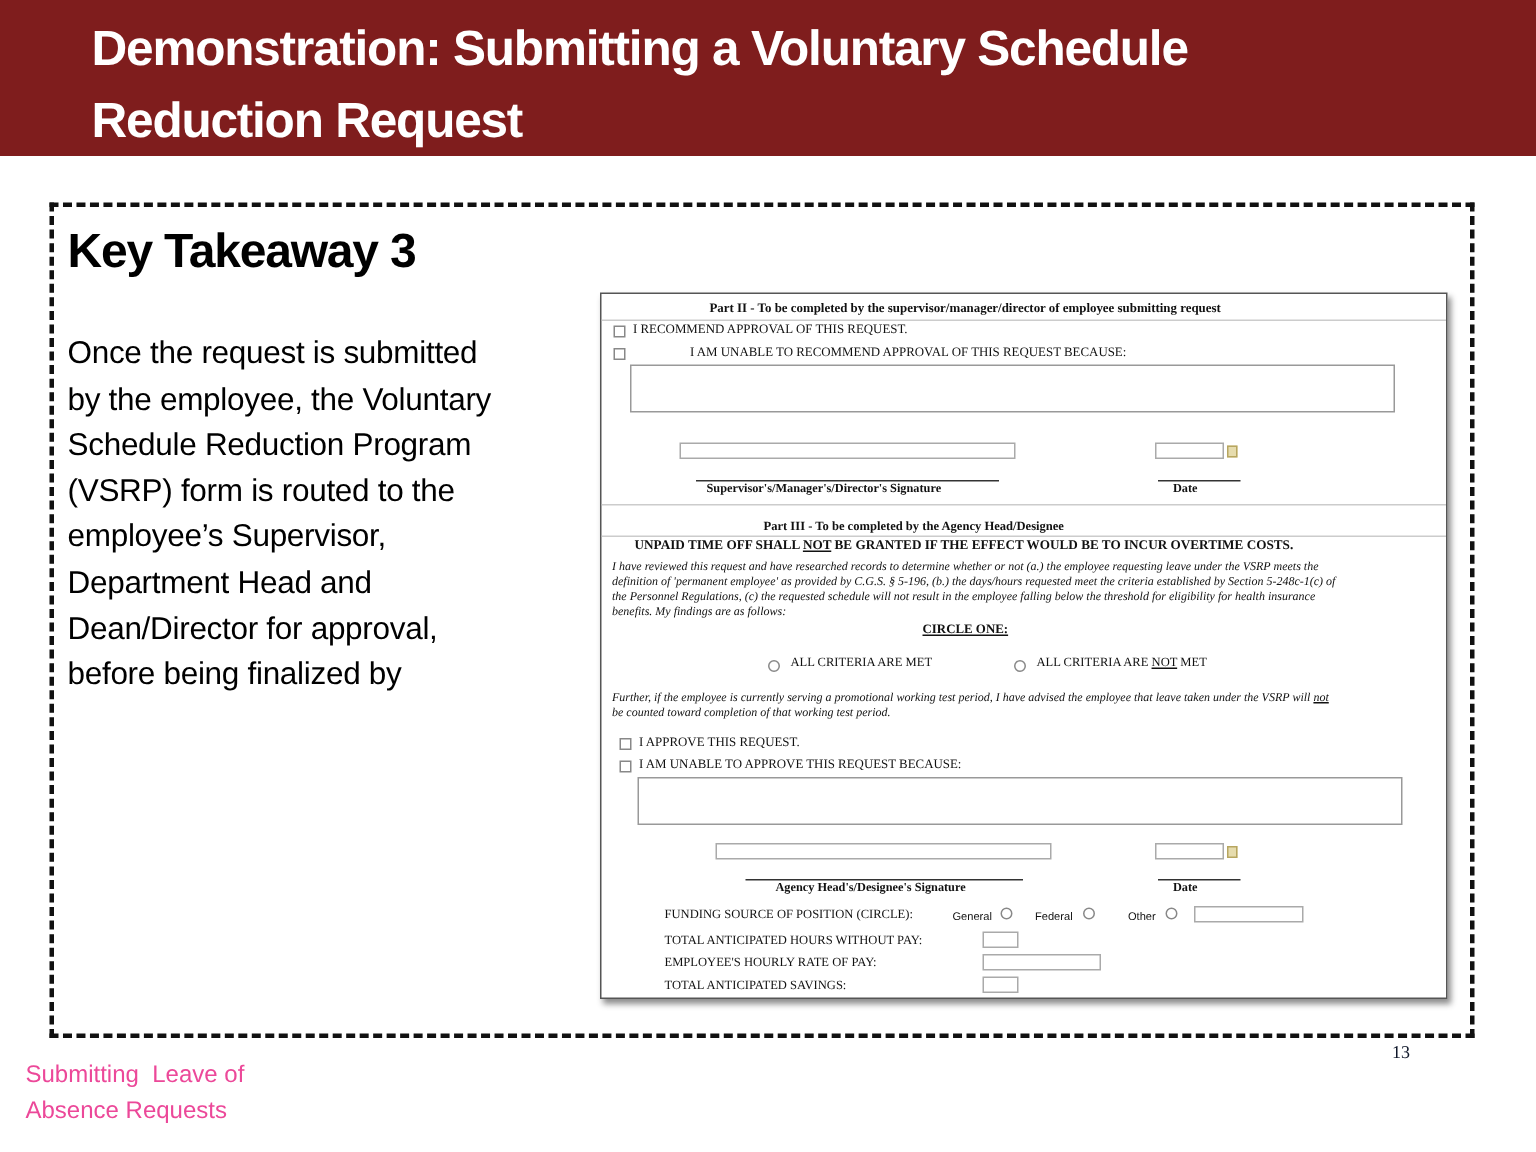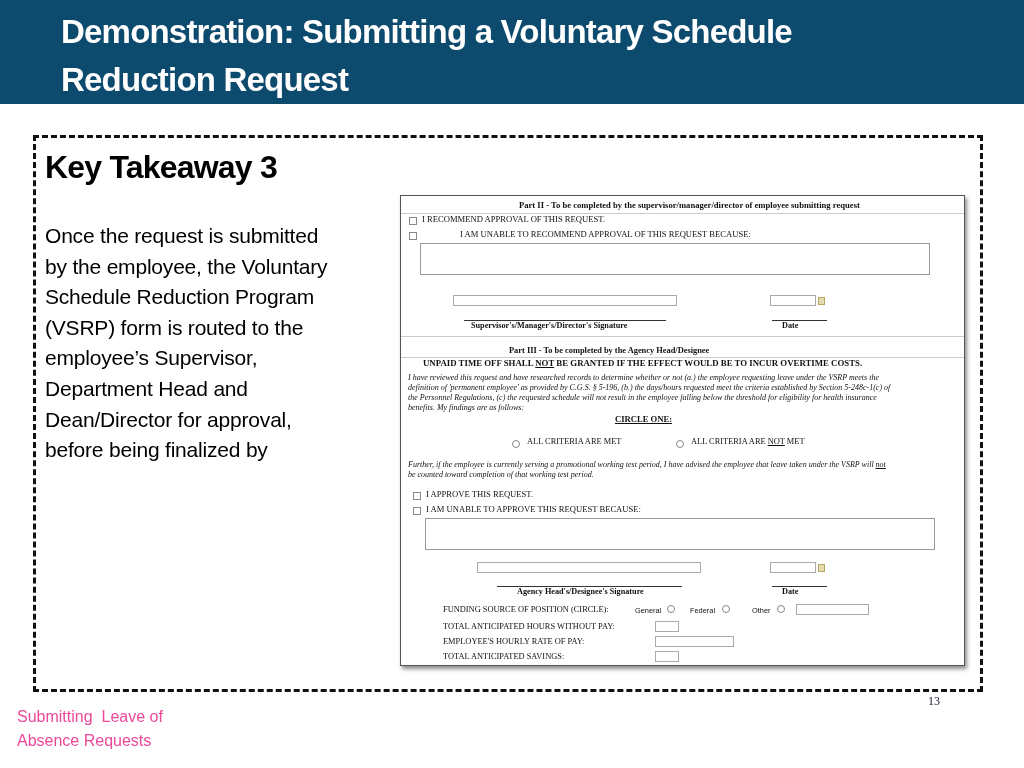--- a/index.html
+++ b/index.html
@@ -1,21 +1,21 @@
 <!DOCTYPE html>
 <html><head>
 <meta charset="utf-8">
 <style>
   * { box-sizing: border-box; margin: 0; padding: 0; }
   html, body { width: 1024px; height: 768px; overflow: hidden; background: #ffffff; }
   body { position: relative; font-family: "Liberation Sans", sans-serif; }
 
   .header-bar {
     position: absolute; left: 0; top: 0; width: 1024px; height: 104px;
-    background: #0c4a6e;
+    background: #7f1d1d;
   }
   .header-title {
     position: absolute; left: 61px; top: 8px; width: 900px;
     color: #ffffff; font-family: "Liberation Sans", sans-serif; font-weight: bold;
     font-size: 33px; line-height: 48px; letter-spacing: -0.8px;
   }
 
   .dashed-frame {
     position: absolute; left: 33px; top: 135px; width: 950px; height: 557px;
     border: 3px dashed #111111;
@@ -84,21 +84,21 @@
   <div>Schedule Reduction Program</div>
   <div>(VSRP) form is routed to the</div>
   <div>employee’s Supervisor,</div>
   <div>Department Head and</div>
   <div>Dean/Director for approval,</div>
   <div>before being finalized by</div>
 </div>
 
 <div class="form">
 
-  <div class="f bold" style="left:72px; top:4px; font-size:8.6px;margin-left:46px;">Part II - To be completed by the supervisor/manager/director of employee submitting request</div>
+  <div class="f bold" style="left:72px; top:4px; font-size:8.6px;">Part II - To be completed by the supervisor/manager/director of employee submitting request</div>
   <div class="hsep" style="top:17px;"></div>
 
   <div class="cb" style="left:8px; top:21px;"></div>
   <div class="f" style="left:21px; top:18px; font-size:8.6px;">I RECOMMEND APPROVAL OF THIS REQUEST.</div>
 
   <div class="cb" style="left:8px; top:36px;"></div>
   <div class="f" style="left:21px; top:33px; font-size:8.6px;margin-left:38px;">I AM UNABLE TO RECOMMEND APPROVAL OF THIS REQUEST BECAUSE:</div>
 
   <div class="box" style="left:19px; top:47px; width:510px; height:32px; border-color:#999;"></div>
 

